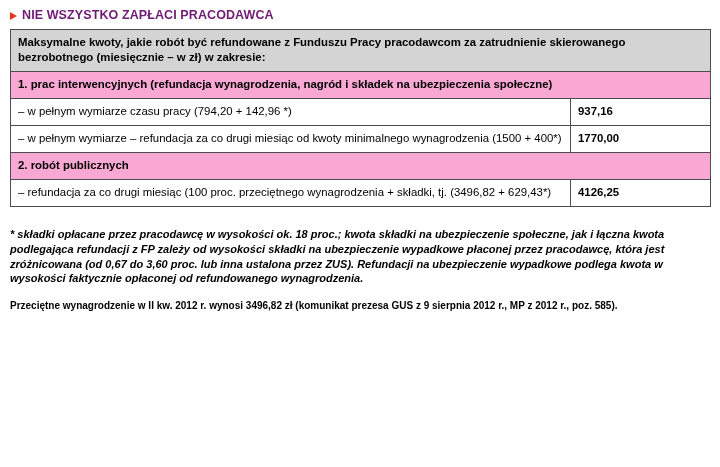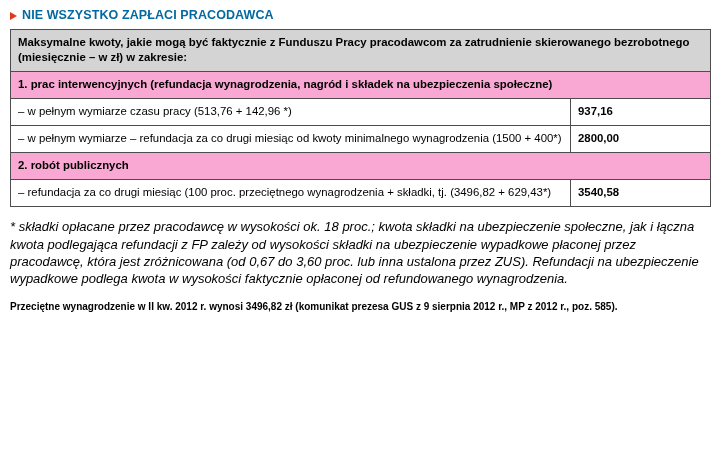--- a/index.html
+++ b/index.html
@@ -34,21 +34,21 @@
     border-top: 4px solid transparent;
     border-bottom: 4px solid transparent;
     border-left: 7px solid #e03a1e;
     position: relative;
     top: 1px;
   }
   .title-text {
     font-size: 12.5px;
     font-weight: bold;
     letter-spacing: 0.1px;
-    color: #0369a1;
+    color: #701a75;
   }
   table.main {
     border-collapse: collapse;
     width: 700px;
     table-layout: fixed;
     margin-left: 2px;
   }
   table.main td {
     border: 1px solid #4d4d4d;
     padding: 5px 7px 6px 7px;
@@ -70,24 +70,24 @@
   }
   td.label {
     font-weight: normal;
   }
   td.value {
     width: 140px;
     font-weight: bold;
     font-size: 11.6px;
   }
   .footnote {
-    margin: 11px 2px 0 2px;
-    font-size: 13px;
+    margin: 20px 2px 0 2px;
+    font-size: 11px;
     font-style: italic;
-    font-weight: normal;
+    font-weight: bold;
     line-height: 1.33;
     width: 700px;
   }
   .closing {
     margin: 13px 2px 0 2px;
     font-size: 10px;
     font-weight: bold;
     line-height: 1.38;
     width: 700px;
   }
@@ -102,39 +102,39 @@
     <span class="title-text">NIE WSZYSTKO ZAPŁACI PRACODAWCA</span>
   </div>
 
   <table class="main">
     <colgroup>
       <col style="width:560px">
       <col style="width:140px">
     </colgroup>
     <tbody>
       <tr>
-        <td class="head" colspan="2">Maksymalne kwoty, jakie mogą być faktycznie z Funduszu Pracy pracodawcom za zatrudnienie skierowanego bezrobotnego (miesięcznie – w zł) w zakresie:</td>
+        <td class="head" colspan="2">Maksymalne kwoty, jakie robót być refundowane z Funduszu Pracy pracodawcom za zatrudnienie skierowanego bezrobotnego (miesięcznie – w zł) w zakresie:</td>
       </tr>
       <tr>
         <td class="section" colspan="2">1. prac interwencyjnych (refundacja wynagrodzenia, nagród i składek na ubezpieczenia społeczne)</td>
       </tr>
       <tr>
-        <td class="label">– w pełnym wymiarze czasu pracy (513,76 + 142,96 *)</td>
+        <td class="label">– w pełnym wymiarze czasu pracy (794,20 + 142,96 *)</td>
         <td class="value">937,16</td>
       </tr>
       <tr>
         <td class="label">– w pełnym wymiarze – refundacja za co drugi miesiąc od kwoty minimalnego wynagrodzenia (1500 + 400*)</td>
-        <td class="value">2800,00</td>
+        <td class="value">1770,00</td>
       </tr>
       <tr>
         <td class="section" colspan="2">2. robót publicznych</td>
       </tr>
       <tr>
         <td class="label">– refundacja za co drugi miesiąc (100 proc. przeciętnego wynagrodzenia + składki, tj. (3496,82 + 629,43*)</td>
-        <td class="value">3540,58</td>
+        <td class="value">4126,25</td>
       </tr>
     </tbody>
   </table>
 
   <div class="footnote">* składki opłacane przez pracodawcę w wysokości ok. 18 proc.; kwota składki na ubezpieczenie społeczne, jak i łączna kwota podlegająca refundacji z FP zależy od wysokości składki na ubezpieczenie wypadkowe płaconej przez pracodawcę, która jest zróżnicowana (od 0,67 do 3,60 proc. lub inna ustalona przez ZUS). Refundacji na ubezpieczenie wypadkowe podlega kwota w wysokości faktycznie opłaconej od refundowanego wynagrodzenia.</div>
 
   <div class="closing">Przeciętne wynagrodzenie w II kw. 2012 r. wynosi 3496,82 zł (komunikat prezesa GUS z 9 sierpnia 2012 r., MP z 2012 r., poz. 585).</div>
 
 </div>
 

